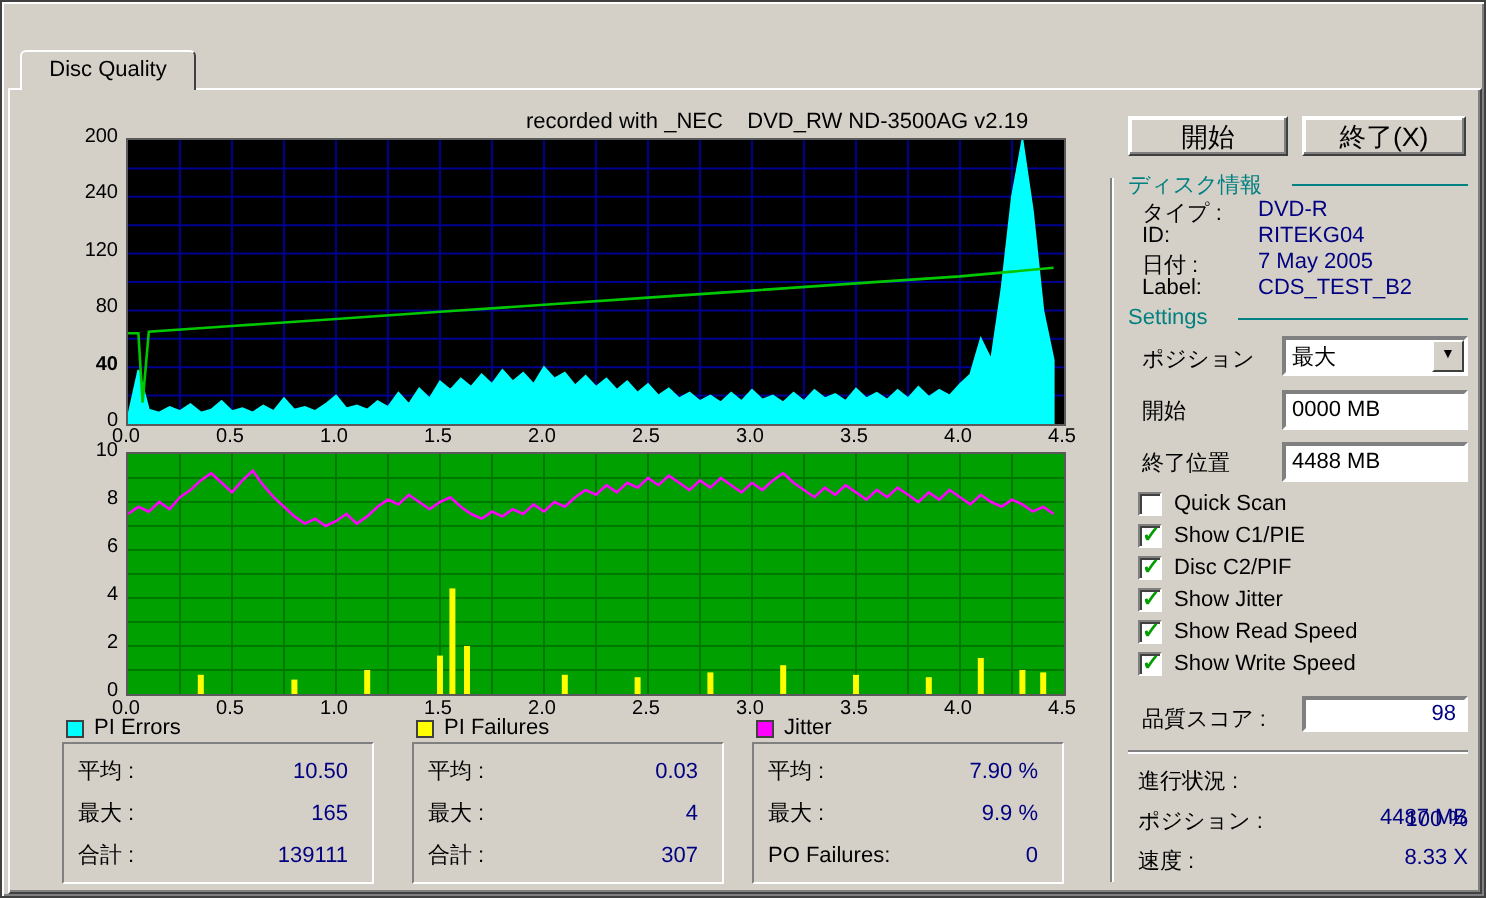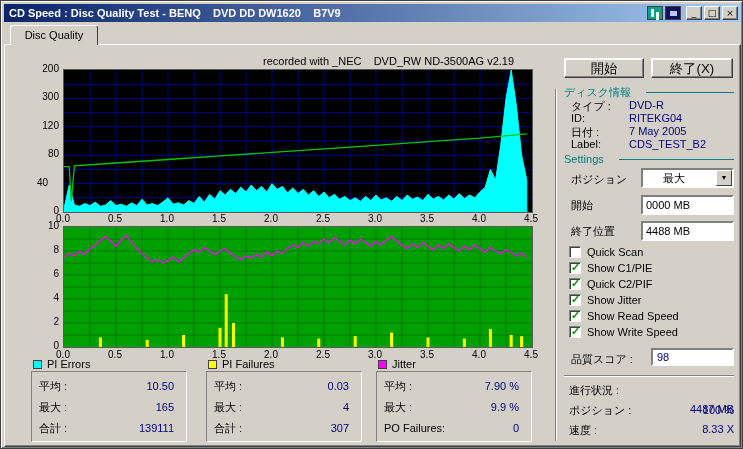--- a/index.html
+++ b/index.html
@@ -29,47 +29,37 @@
   .statrow .val{color:#000080;}
   .sbtn{position:absolute;top:57px;height:20px;background:#d4d0c8;border:1px solid;border-color:#ffffff #404040 #404040 #ffffff;box-shadow:inset -1px -1px 0 #808080,inset 1px 1px 0 #ffffff;text-align:center;line-height:18px;cursor:default;}
   #btn-start{left:563px;width:80px;}
   #btn-exit{left:650px;width:82px;}
   .sec-header{position:absolute;left:563px;width:170px;display:flex;align-items:center;gap:15px;color:#008080;}
   .sec-line{flex:1;height:1px;background:#008080;}
   #hdr-disc{top:84px;} #hdr-settings{top:152px;}
   .info-label{position:absolute;left:570px;}
   .info-value{position:absolute;left:628px;color:#000080;text-align:center;}
   .combo{position:absolute;left:640px;top:167px;width:93px;height:20px;background:#fff;border:2px solid;border-color:#808080 #ffffff #ffffff #808080;display:flex;}
-  .combo-text{flex:1;padding:1px 20px;}
+  .combo-text{flex:1;padding:1px 3px;}
   .combo-btn{width:16px;background:#d4d0c8;border:1px solid;border-color:#ffffff #404040 #404040 #ffffff;font-size:7px;text-align:center;line-height:13px;color:#000;}
   .textbox{position:absolute;left:640px;width:93px;height:20px;background:#fff;border:2px solid;border-color:#808080 #ffffff #ffffff #808080;font-family:"Liberation Sans",sans-serif;font-size:11px;padding:1px 3px;color:#000;}
   #tb-start{top:194px;} #tb-end{top:220px;}
   .cbrow{position:absolute;left:568px;display:flex;align-items:center;gap:6px;height:14px;}
   .cb{width:12px;height:12px;background:#fff;border:1px solid;border-color:#808080 #ffffff #ffffff #808080;box-shadow:inset 1px 1px 0 #404040;position:relative;}
   .cb.checked::after{content:"\2713";position:absolute;left:1px;top:-2px;color:#00a000;font-weight:bold;font-size:11px;}
-  .scorebox{position:absolute;left:650px;top:347px;width:83px;height:18px;background:#fff;border:2px solid;border-color:#808080 #ffffff #ffffff #808080;text-align:left;padding:1px 4px;color:#000080;}
+  .scorebox{position:absolute;left:650px;top:347px;width:83px;height:18px;background:#fff;border:2px solid;border-color:#808080 #ffffff #ffffff #808080;text-align:right;padding:1px 4px;color:#000080;}
   .hdivider{position:absolute;left:563px;top:374px;width:170px;height:2px;border-top:1px solid #808080;border-bottom:1px solid #ffffff;}
   .vdivider{position:absolute;left:554px;top:88px;width:2px;height:352px;border-left:1px solid #808080;border-right:1px solid #ffffff;}
   .status-label{position:absolute;left:568px;}
   .status-value{position:absolute;left:633px;width:100px;text-align:right;color:#000080;}
 </style>
 </head>
 <body>
 
 <div class="win">
-  <div class="titlebar">
-    <span class="title">CD Speed : Disc Quality Test - BENQ    DVD DD DW1620    B7V9</span>
-    <span class="tb-controls">
-      <span class="tb-icon" id="icon-a"></span>
-      <span class="tb-icon" id="icon-b"></span>
-      <button class="winbtn">_</button>
-      <button class="winbtn">□</button>
-      <button class="winbtn">×</button>
-    </span>
-  </div>
 
   <div class="tab">Disc Quality</div>
   <div class="panel"></div>
 
   <div class="recorded">recorded with _NEC    DVD_RW ND-3500AG v2.19</div>
 
   <div id="top-chart">
       <svg width="468" height="142" style="display:block">
         <rect width="468" height="142" fill="#000000"></rect>
         <line x1="26.0" y1="0" x2="26.0" y2="142" stroke="#000090"></line>
@@ -144,24 +134,24 @@
         <rect x="362.5" y="110.4" width="3" height="9.6" fill="#ffff00"></rect>
         <rect x="398.9" y="111.6" width="3" height="8.4" fill="#ffff00"></rect>
         <rect x="424.9" y="102.0" width="3" height="18.0" fill="#ffff00"></rect>
         <rect x="445.7" y="108.0" width="3" height="12.0" fill="#ffff00"></rect>
         <rect x="456.1" y="109.2" width="3" height="10.8" fill="#ffff00"></rect>
         <polyline points="0.0,30.0 5.2,26.4 10.4,28.8 15.6,24.0 20.8,27.6 26.0,21.6 31.2,18.0 36.4,13.2 41.6,9.6 46.8,14.4 52.0,19.2 57.2,13.2 62.4,8.4 67.6,15.6 72.8,21.6 78.0,26.4 83.2,31.2 88.4,34.8 93.6,32.4 98.8,36.0 104.0,33.6 109.2,30.0 114.4,34.8 119.6,31.2 124.8,26.4 130.0,22.8 135.2,25.2 140.4,20.4 145.6,24.0 150.8,27.6 156.0,24.0 161.2,21.6 166.4,26.4 171.6,30.0 176.8,32.4 182.0,28.8 187.2,31.2 192.4,27.6 197.6,30.0 202.8,25.2 208.0,28.8 213.2,24.0 218.4,26.4 223.6,21.6 228.8,18.0 234.0,20.4 239.2,15.6 244.4,19.2 249.6,14.4 254.8,16.8 260.0,12.0 265.2,15.6 270.4,10.8 275.6,14.4 280.8,18.0 286.0,13.2 291.2,16.8 296.4,12.0 301.6,15.6 306.8,19.2 312.0,14.4 317.2,18.0 322.4,13.2 327.6,9.6 332.8,14.4 338.0,18.0 343.2,21.6 348.4,16.8 353.6,20.4 358.8,15.6 364.0,19.2 369.2,22.8 374.4,18.0 379.6,21.6 384.8,16.8 390.0,20.4 395.2,24.0 400.4,19.2 405.6,22.8 410.8,18.0 416.0,21.6 421.2,25.2 426.4,20.4 431.6,24.0 436.8,26.4 442.0,22.8 447.2,25.2 452.4,28.8 457.6,26.4 462.8,30.0" fill="none" stroke="#ff00ff" stroke-width="1.3"></polyline>
       </svg>
     </div>
   <div id="tick-layer">
       <span class="tick" style="left: 36px; top: 62px; width: 22px; text-align: right;">200</span>
-      <span class="tick" style="left: 36px; top: 90.4px; width: 22px; text-align: right;">300</span>
+      <span class="tick" style="left: 36px; top: 90.4px; width: 22px; text-align: right;">240</span>
       <span class="tick" style="left: 36px; top: 118.8px; width: 22px; text-align: right;">120</span>
       <span class="tick" style="left: 36px; top: 147.2px; width: 22px; text-align: right;">80</span>
-      <span class="tick" style="left: 36px; top: 175.6px; width: 22px; text-align: left;">40</span>
+      <span class="tick" style="left: 36px; top: 175.6px; width: 22px; text-align: right; font-weight: bold;">40</span>
       <span class="tick" style="left: 36px; top: 204px; width: 22px; text-align: right;">0</span>
       <span class="tick" style="left: 51px; top: 212px; width: 22px; text-align: center;">0.0</span>
       <span class="tick" style="left: 103px; top: 212px; width: 22px; text-align: center;">0.5</span>
       <span class="tick" style="left: 155px; top: 212px; width: 22px; text-align: center;">1.0</span>
       <span class="tick" style="left: 207px; top: 212px; width: 22px; text-align: center;">1.5</span>
       <span class="tick" style="left: 259px; top: 212px; width: 22px; text-align: center;">2.0</span>
       <span class="tick" style="left: 311px; top: 212px; width: 22px; text-align: center;">2.5</span>
       <span class="tick" style="left: 363px; top: 212px; width: 22px; text-align: center;">3.0</span>
       <span class="tick" style="left: 415px; top: 212px; width: 22px; text-align: center;">3.5</span>
       <span class="tick" style="left: 467px; top: 212px; width: 22px; text-align: center;">4.0</span>
@@ -275,21 +265,21 @@
   <div class="cbrow" style="top:244px">
     <span class="cb"></span>
     <span>Quick Scan</span>
   </div>
   <div class="cbrow" style="top:260px">
     <span class="cb checked"></span>
     <span>Show C1/PIE</span>
   </div>
   <div class="cbrow" style="top:276px">
     <span class="cb checked"></span>
-    <span>Quick C2/PIF</span>
+    <span>Disc C2/PIF</span>
   </div>
   <div class="cbrow" style="top:292px">
     <span class="cb checked"></span>
     <span>Show Jitter</span>
   </div>
   <div class="cbrow" style="top:324px">
     <span class="cb checked"></span>
     <span>Show Write Speed</span>
   </div>
   <div class="cbrow" style="top:308px">

